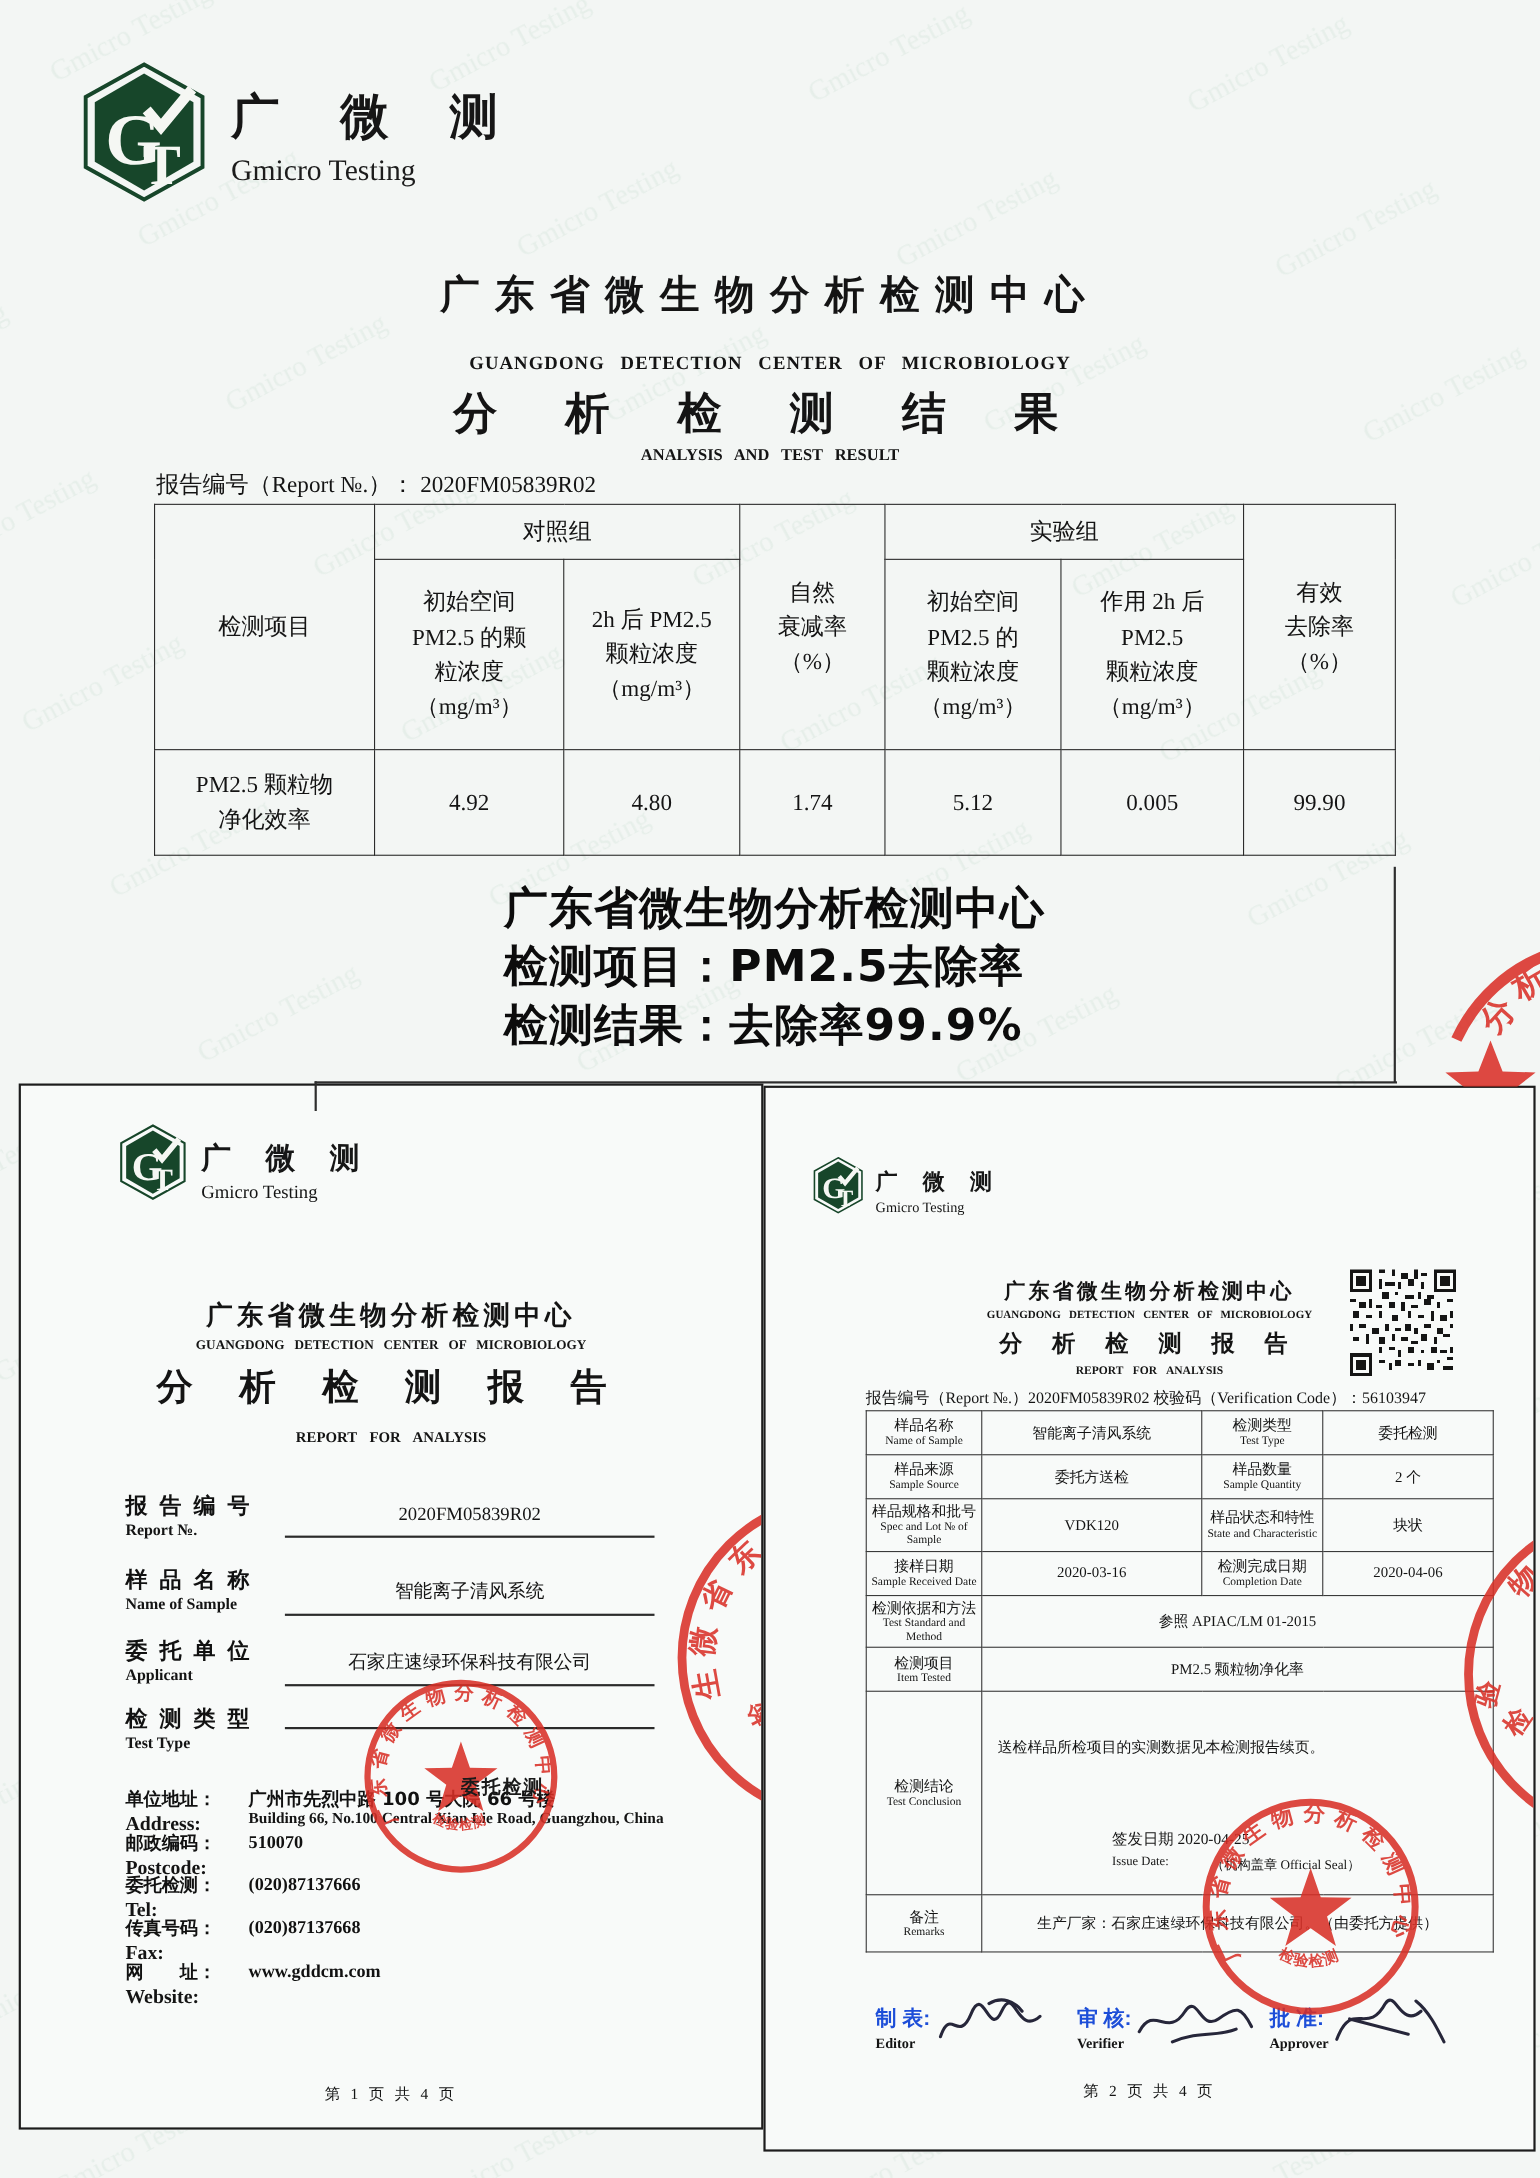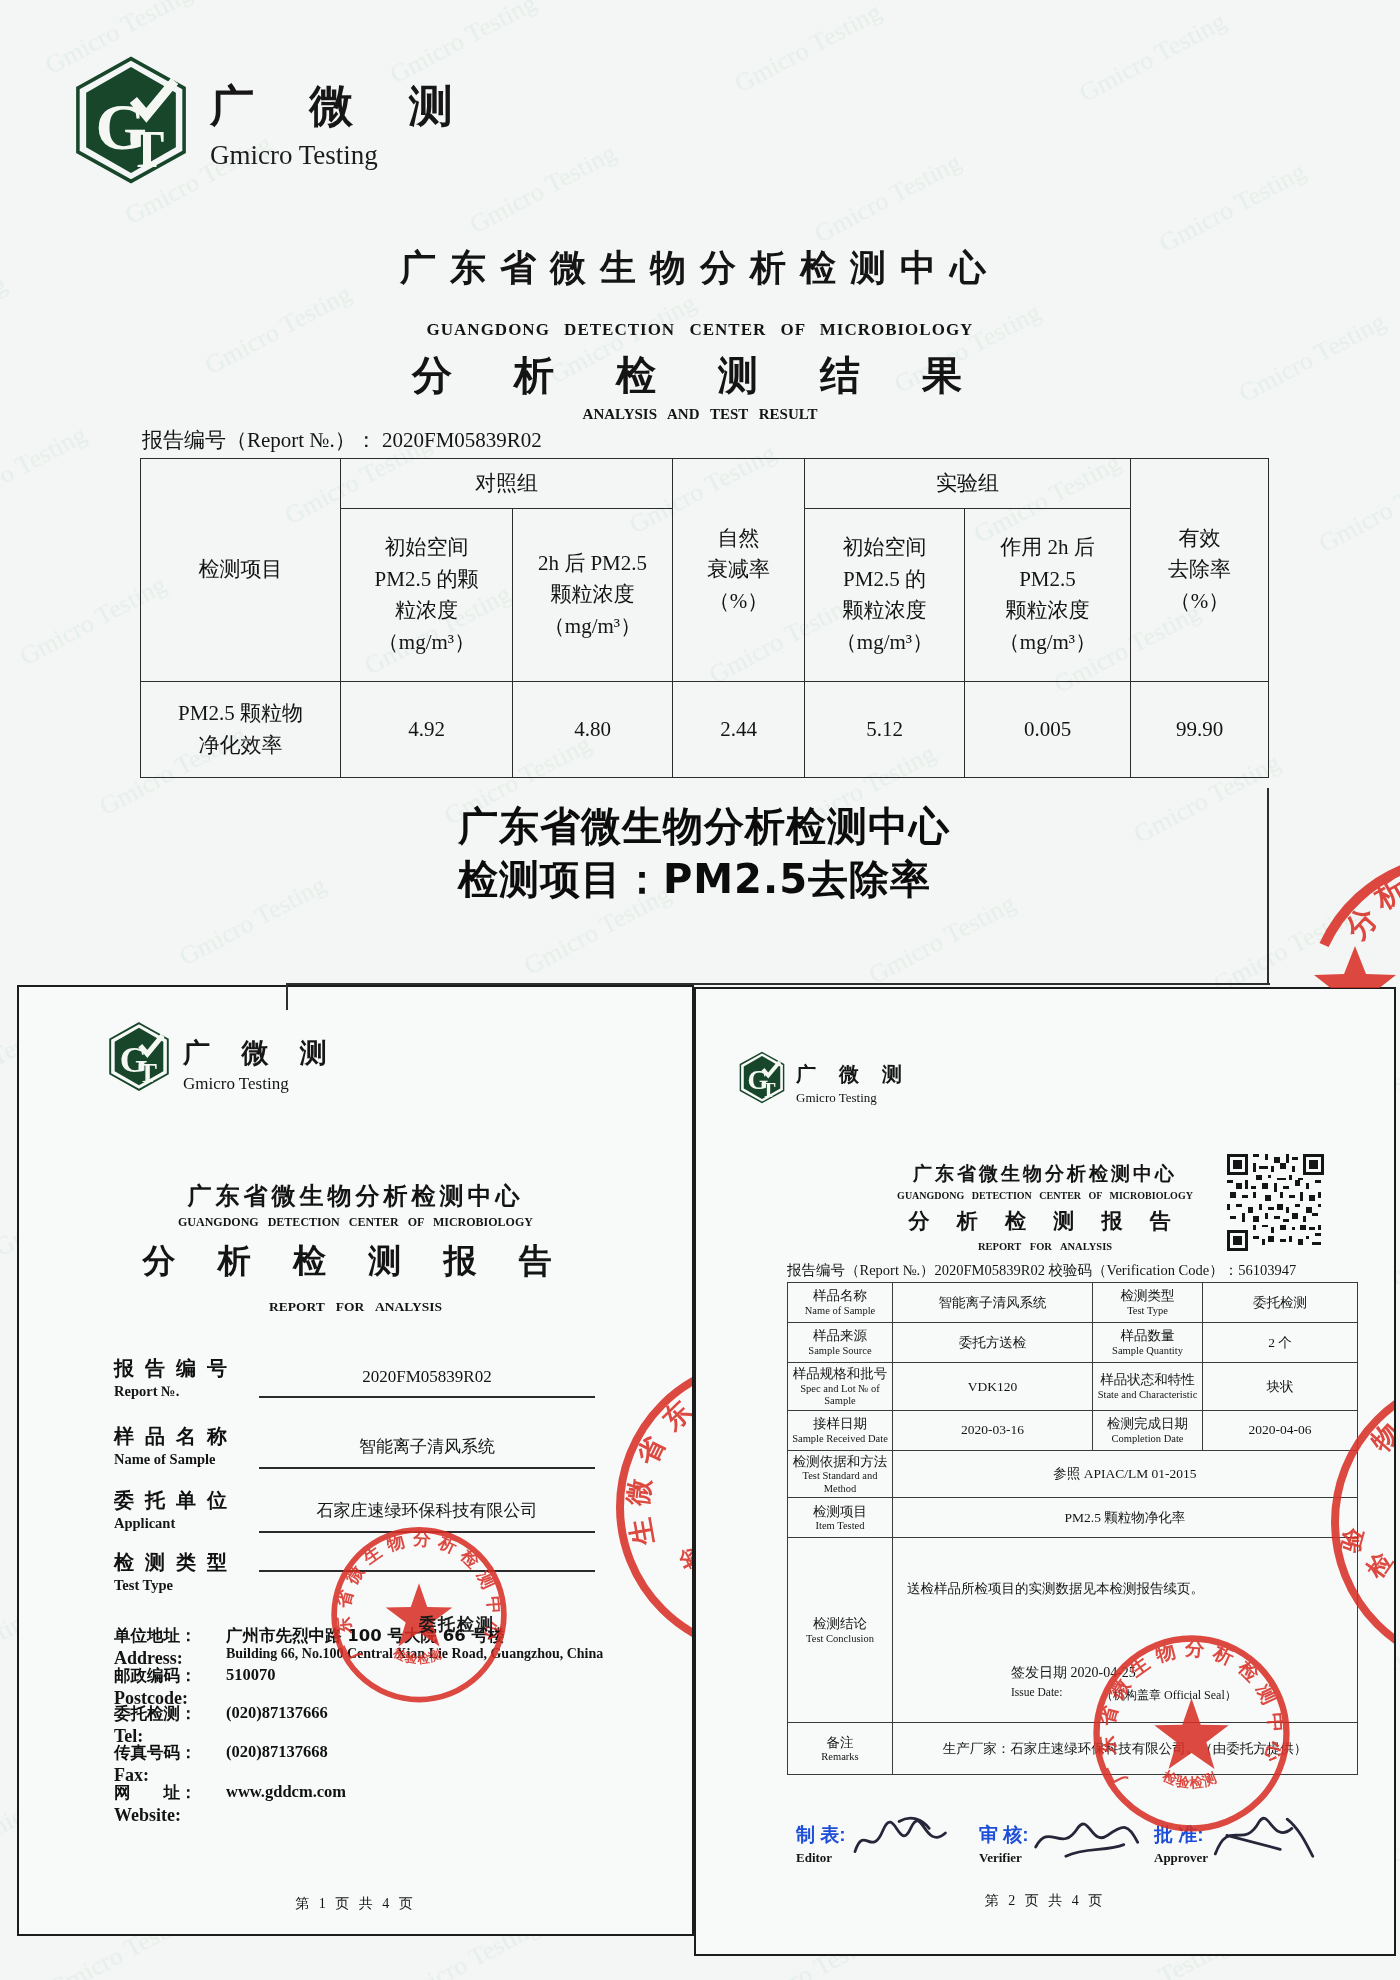--- a/index.html
+++ b/index.html
@@ -183,32 +183,33 @@
             <td class="pre">作用 2h 后
 PM2.5
 颗粒浓度
 （mg/m³）</td>
           </tr>
           <tr class="dr">
             <td class="pre">PM2.5 颗粒物
 净化效率</td>
             <td>4.92</td>
             <td>4.80</td>
-            <td>2.44</td>
+            <td>1.74</td>
             <td>5.12</td>
             <td>0.005</td>
             <td>99.90</td>
           </tr>
         </tbody>
       </table>
     </div>
 
     <div class="abs summary">
       <div>广东省微生物分析检测中心</div>
       <div>检测项目：PM2.5去除率</div>
+      <div>检测结果：去除率99.9%</div>
     </div>
 
     <div class="abs line-vr"></div>
     <div class="abs line-hb"></div>
     <div class="abs tick-v"></div>
 
     <div class="abs stamp-clip-top">
       <svg width="115" height="150" viewBox="0 0 115 150" class="stampsvg">
         <path d="M 39,107 A 150,150 0 0 1 124,29" fill="none" stroke="#d92f26" stroke-width="10"></path>
         <text transform="translate(84,92) rotate(-48)" font-size="30" font-weight="bold" fill="#d92f26" text-anchor="middle">分</text>

